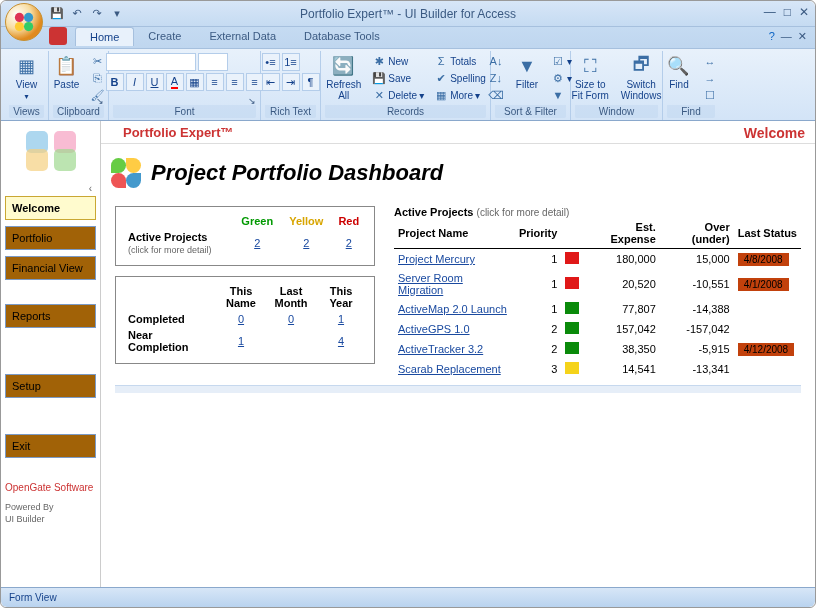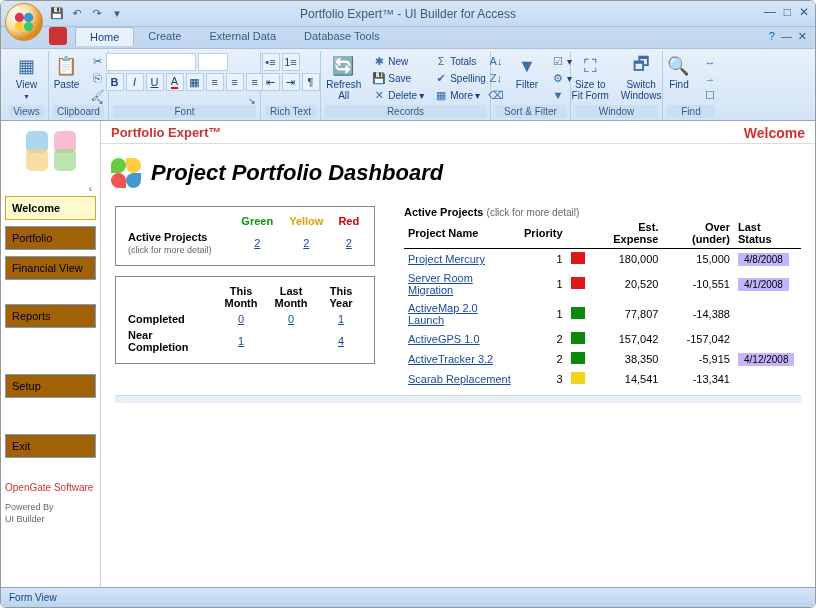--- a/index.html
+++ b/index.html
@@ -46,49 +46,49 @@
 .logo-small .sq { position:absolute; width:22px; height:22px; border-radius:5px; opacity:0.7;}
 .nav-btn { border:1px solid #7a9ac7; padding:5px 6px; margin-bottom:6px; font-size:11px; cursor:pointer; background:#a16207; color:#000;}
 .nav-btn.active { background:#fffbce; border-color:#c9a733; font-weight:bold;}
 .nav-gap { height:18px; }
 .opengate { color:#c33; font-size:10px; margin-top:24px;}
 .powered { font-size:9px; color:#666; margin-top:8px; line-height:12px;}
 .collapse-caret { text-align:right; padding-right:4px; color:#666; font-size:10px; margin-bottom:2px;}
 
 .content { flex:1; padding:0; overflow:hidden; background:#fff;}
 .content-header { display:flex; justify-content:space-between; padding:4px 10px 2px; border-bottom:1px solid #ddd;}
-.brand { color:#c33; font-size:13px; font-weight:bold;}
+.brand { color:#c33; font-size:13px; font-weight:bold;margin-left:12px;}
 .welcome-txt { color:#c33; font-size:14px; font-weight:bold;}
 .dash-title { display:flex; align-items:center; gap:10px; padding:14px 10px 18px;}
 .dash-title h1 { font-size:22px; font-weight:bold; font-style:italic; color:#000;}
 .dash-icon { width:30px; height:30px; position:relative;}
 .dash-icon .seg { position:absolute; width:15px; height:15px; border-radius:50% 50% 50% 0;}
 
-.dash-body { display:flex; gap:29px; padding:0 14px;}
+.dash-body { display:flex; gap:19px; padding:0 14px;}
 .left-col { width:260px; display:flex; flex-direction:column; gap:10px;}
 .panel { border:1px solid #888; padding:6px 8px 8px;}
 .panel table { width:100%; border-collapse:collapse; font-size:11px;}
 .panel th { text-align:center; padding:2px 4px; font-weight:bold;}
 .panel td { text-align:center; padding:2px 4px;}
 .panel td.lbl { text-align:left; font-weight:bold;}
 .panel .hint { font-size:9px; color:#666; font-weight:normal;}
 .th-green { color:#090;} .th-yellow { color:#d8a500;} .th-red { color:#c00;}
 .lnk { color:#1a4aa0; text-decoration:underline; cursor:pointer;}
 
 .right-col { flex:1;}
 .ap-title { font-size:11px;}
 .ap-title b { font-weight:bold;}
 .ap-title .hint { color:#666; font-size:10px;}
 .ap-table { width:100%; border-collapse:collapse; font-size:11px; }
 .ap-table th { text-align:left; border-bottom:1px solid #000; padding:3px 4px; font-weight:bold;}
 .ap-table th.r, .ap-table td.r { text-align:right;}
 .ap-table td { padding:3px 4px; vertical-align:middle;}
 .prio-box { width:14px; height:12px; display:inline-block;}
 .prio-red { background:#e01818;} .prio-green { background:#0a8a0a;} .prio-yellow { background:#f5d31a;}
-.status-chip { background:#c4b5fd; padding:1px 6px; font-size:10px; display:inline-block;}
+.status-chip { background:#c2410c; padding:1px 6px; font-size:10px; display:inline-block;}
 
 
 .statusbar { position:absolute; bottom:0; left:0; right:0; height:20px; background:linear-gradient(#d7e6f7,#b9d3ef); border-top:1px solid #8aa8cc; display:flex; align-items:center; justify-content:space-between; padding:0 8px; font-size:10px; color:#15428b; border-radius:0 0 6px 6px;}
 .sb-right { display:flex; align-items:center; gap:6px;}
 .sb-icons { display:flex; gap:2px;}
 .sb-icons span { width:16px; height:14px; border:1px solid #8aa8cc; background:#eaf2fb; display:inline-block; cursor:pointer;}
 
 .scroll-track { height:8px; background:#e6eef8; border-top:1px solid #c6d8ee; margin:6px 14px 0;}
 </style>
 </head>
@@ -367,21 +367,21 @@
             </tr>
           </tbody>
             </table>
         </div>
 
         <div class="panel">
           <table>
             <tbody>
                 <tr>
               <th></th>
-              <th style="width:50px;">This Month</th>
+              <th style="width:50px;">This Name</th>
               <th style="width:50px;">Last Month</th>
               <th style="width:50px;">This Year</th>
             </tr>
             </tbody>
               <tbody id="summary-rows">
                 <tr>
                   <td class="lbl">Completed</td>
                   <td><span class="lnk">0</span></td>
                   <td><span class="lnk">0</span></td>
                   <td><span class="lnk">1</span></td>

